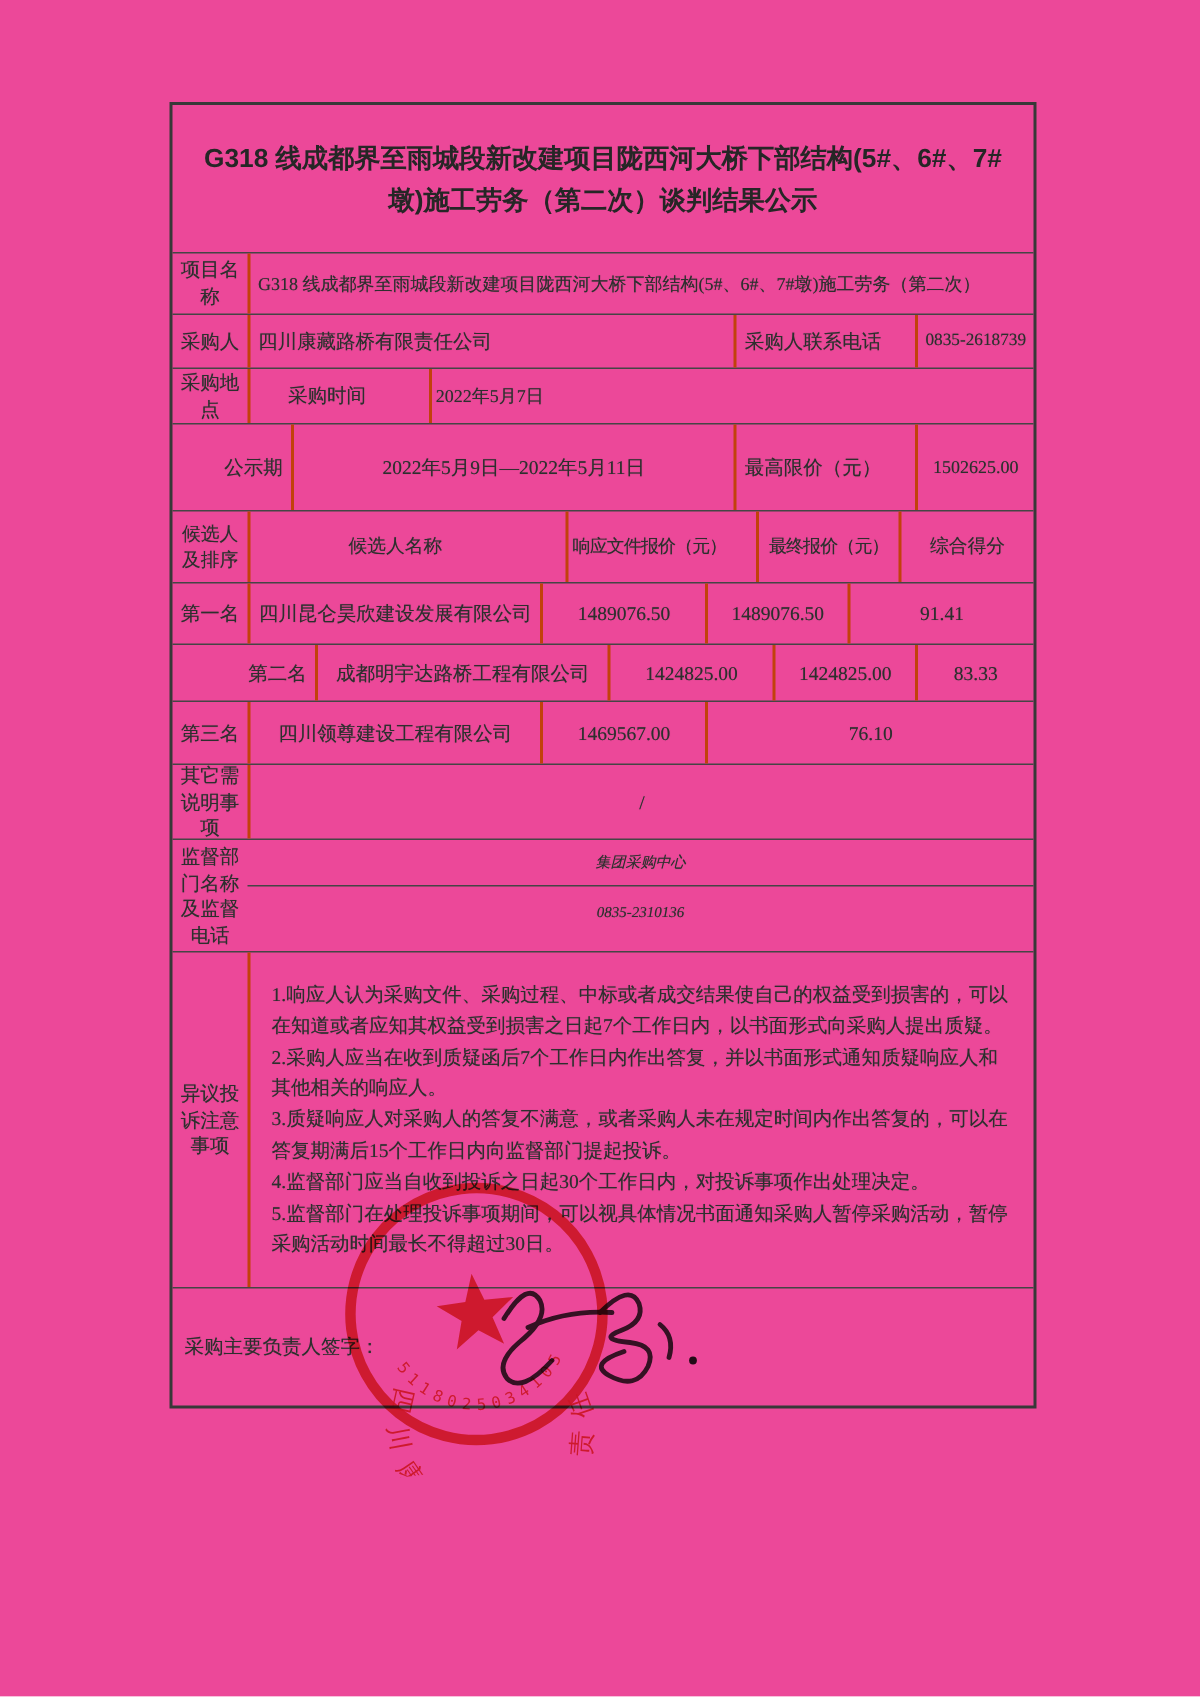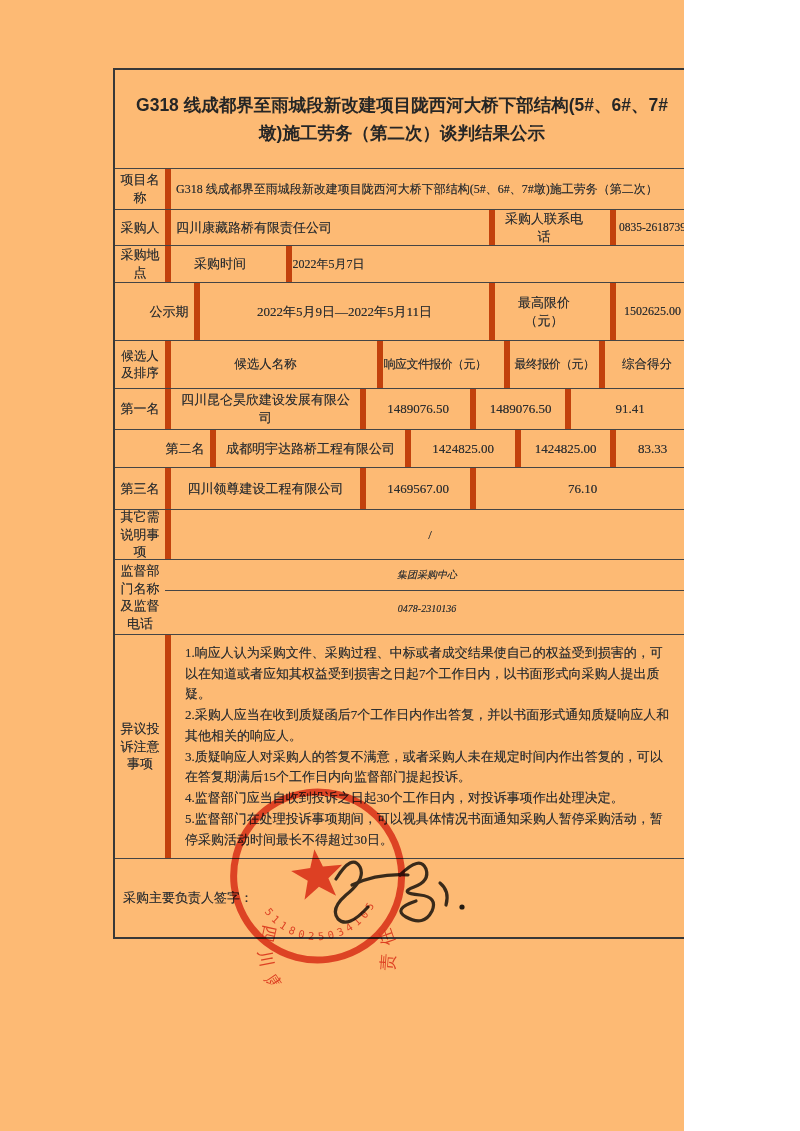--- a/index.html
+++ b/index.html
@@ -1,28 +1,28 @@
 <!DOCTYPE html>
 <html><head>
 <meta charset="utf-8">
 <style>
   html,body{margin:0;padding:0;background:#ffffff;}
   .sheet{
-    position:relative;width:684px;height:1131px;background:#fdba74;overflow:hidden;
+    position:relative;width:800px;height:1131px;background:#ec4899;overflow:hidden;
     font-family:"Liberation Serif", serif;color:#2e2e2e;
   }
   .doc-table{
     position:absolute;left:113px;top:68px;width:578px;
     border:2px solid #383838;background:transparent;box-sizing:border-box;
   }
   .row{display:flex;align-items:stretch;border-top:1px solid #454545;box-sizing:border-box;}
   .row:first-child{border-top:none;}
   .cell{
     display:flex;align-items:center;justify-content:center;text-align:center;
-    border-left:6px solid #c2410c;box-sizing:border-box;
+    border-left:2px solid #c2410c;box-sizing:border-box;
     padding:2px 5px;font-size:13px;line-height:1.35;white-space:pre-line;
     text-shadow:0 0 0.5px rgba(70,70,70,0.7);
   }
   .cell:first-child{border-left:none;}
   .cell.left{justify-content:flex-start;text-align:left;}
   .c-label{width:50px;flex:none;}
   .flex1{flex:1 1 auto;min-width:0;}
   .c-midlabel{width:104px;flex:none;}
   .c-endval{width:79px;flex:none;}
   .k2{width:195px;flex:none;}
@@ -143,21 +143,21 @@
 
     <div class="row h-other">
       <div class="cell c-label">其它需说明事项</div>
       <div class="cell flex1">/</div>
     </div>
 
     <div class="row">
       <div class="cell c-label">监督部门名称及监督电话</div>
       <div class="sup-col">
         <div class="sup-cell first">集团采购中心</div>
-        <div class="sup-cell second">0478-2310136</div>
+        <div class="sup-cell second">0835-2310136</div>
       </div>
     </div>
 
     <div class="row h-objection">
       <div class="cell c-label">异议投诉注意事项</div>
       <div class="cell flex1 obj">1.响应人认为采购文件、采购过程、中标或者成交结果使自己的权益受到损害的，可以在知道或者应知其权益受到损害之日起7个工作日内，以书面形式向采购人提出质疑。
 2.采购人应当在收到质疑函后7个工作日内作出答复，并以书面形式通知质疑响应人和其他相关的响应人。
 3.质疑响应人对采购人的答复不满意，或者采购人未在规定时间内作出答复的，可以在答复期满后15个工作日内向监督部门提起投诉。
 4.监督部门应当自收到投诉之日起30个工作日内，对投诉事项作出处理决定。
 5.监督部门在处理投诉事项期间，可以视具体情况书面通知采购人暂停采购活动，暂停采购活动时间最长不得超过30日。</div>

